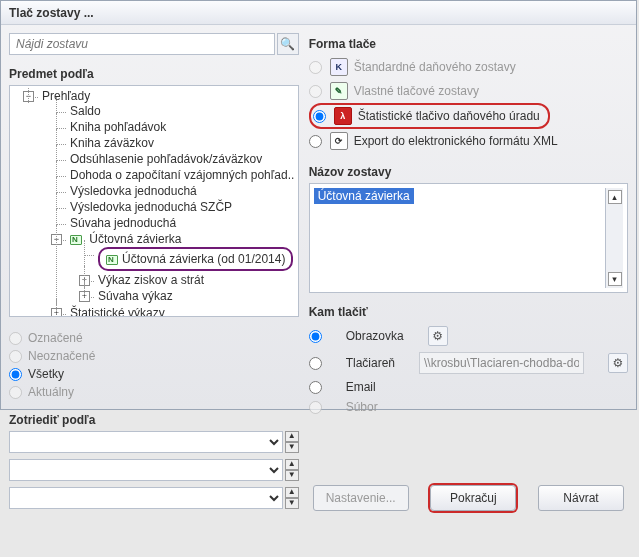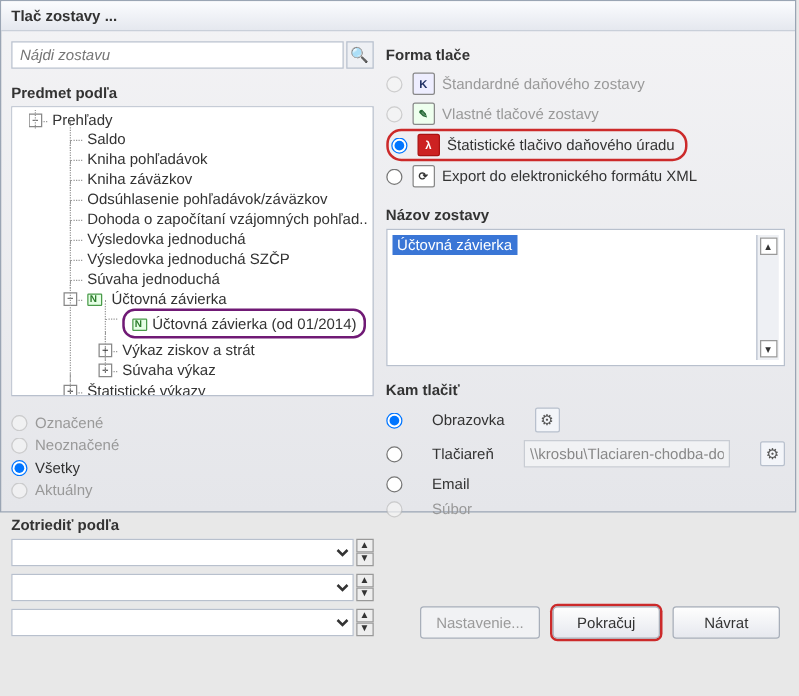--- a/index.html
+++ b/index.html
@@ -37,21 +37,21 @@
   .fic{width:18px;height:18px;border:1px solid #888;border-radius:2px;display:flex;align-items:center;justify-content:center;font-size:9px;font-weight:bold}
   .highlight{border:2px solid #cc2a2a;border-radius:12px;padding:2px 8px 2px 2px;display:inline-flex}
   .namebox{border:1px solid #b8c0cd;background:#fff;height:110px;padding:4px;position:relative;display:flex}
   .namebox .sel{background:#3a76d6;color:#fff;padding:1px 4px;display:inline-block}
   .scrollbar{width:18px;background:#eef0f4;border-left:1px solid #b8c0cd;display:flex;flex-direction:column;justify-content:space-between;align-items:center;padding:2px 0}
   .scr-btn{width:14px;height:14px;border:1px solid #999;background:#fff;font-size:9px;text-align:center;line-height:12px}
   .kr{display:flex;align-items:center;gap:24px;padding:3px 0}
   .kr input[type=radio]{margin-right:0}
   .gear{width:20px;height:20px;border:1px solid #b8c0cd;background:#f3f5f9;border-radius:2px;display:flex;align-items:center;justify-content:center;color:#555}
   .printer-sel{flex:1;height:22px;border:1px solid #c8ccd3;background:#f1f2f4;color:#888;padding:2px 4px;max-width:175px}
-  .btnrow{display:flex;justify-content:flex-end;gap:10px;margin-top:auto;padding:6px 4px 4px 4px}
+  .btnrow{display:flex;justify-content:space-between;gap:10px;margin-top:auto;padding:6px 4px 4px 4px}
   .btn{height:26px;min-width:86px;border:1px solid #a8afba;background:linear-gradient(#fefefe,#e6e8ee);border-radius:3px;padding:0 12px;cursor:pointer}
   .btn.dis{color:#9a9a9a;background:#f1f2f4}
   .btn.hl{box-shadow:0 0 0 2px #cc2a2a;border-radius:4px}
   .right-inner{display:flex;flex-direction:column;gap:8px;flex:1}
 </style>
 </head>
 <body>
 
 <div class="dlg">
   <div class="titlebar">Tlač zostavy ...</div>

